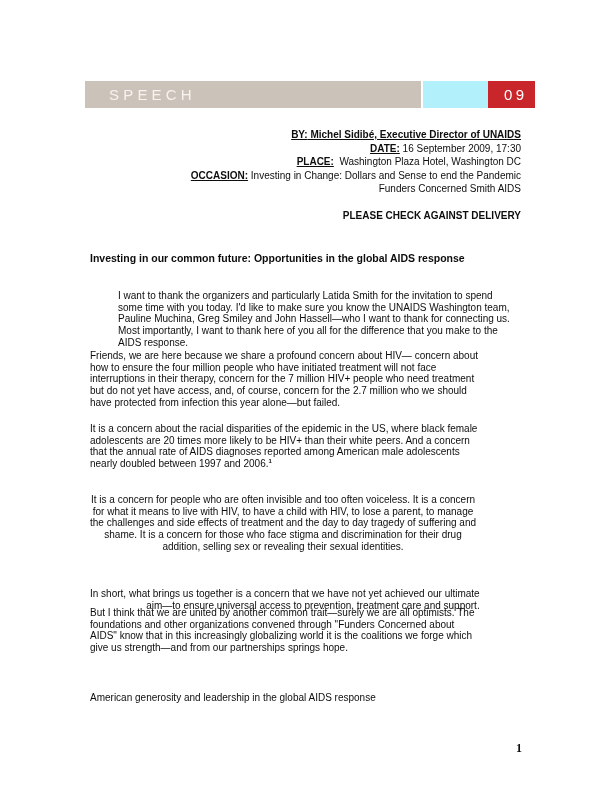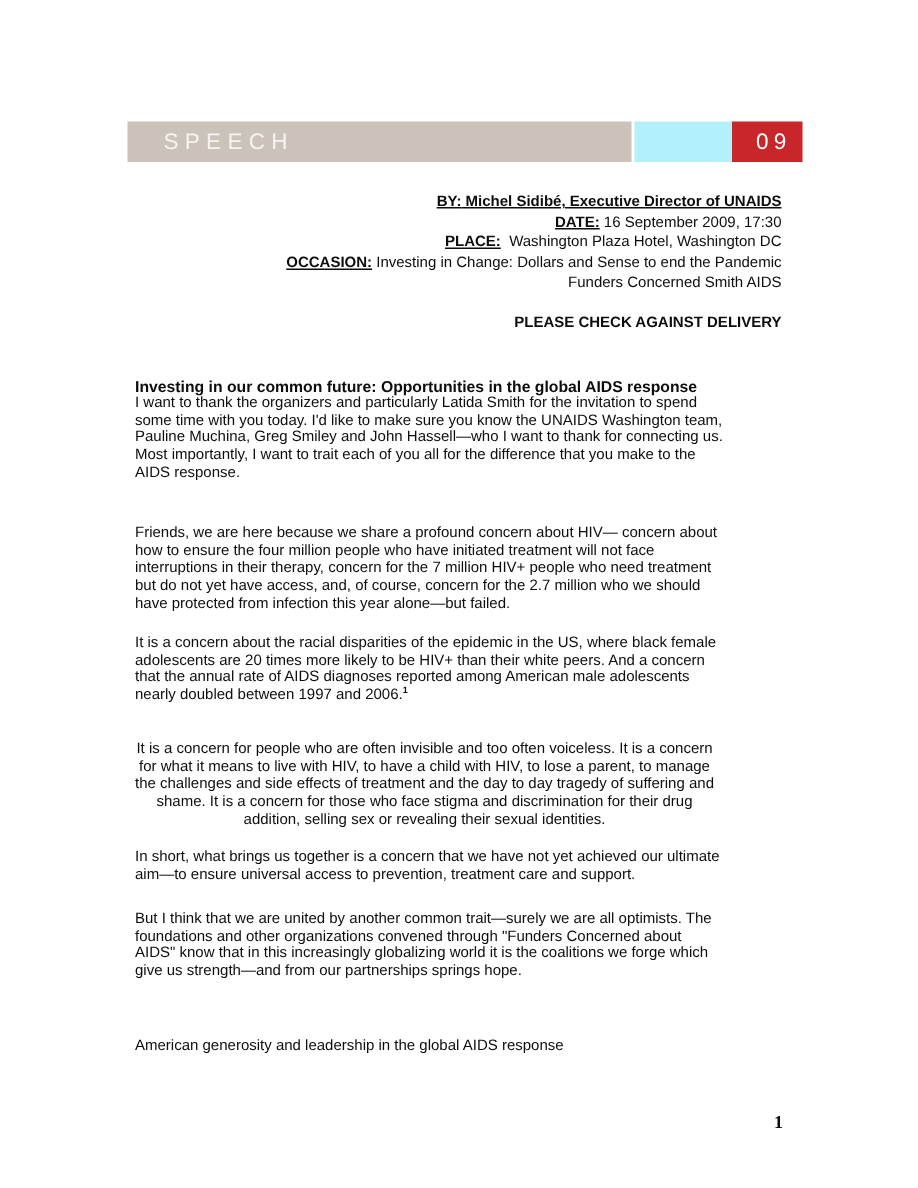--- a/index.html
+++ b/index.html
@@ -22,25 +22,25 @@
   .meta-line { white-space: nowrap; }
   .b { font-weight: bold; text-decoration: underline; }
   .delivery { position: absolute; right: 91px; top: 209px; font-size: 10px;
               line-height: 13.5px; font-weight: bold; white-space: nowrap; }
 
   
   .title { position: absolute; left: 90px; top: 252px; font-size: 10.5px;
            font-weight: bold; line-height: 12px; white-space: nowrap; }
   .para { position: absolute; left: 90px; font-size: 10px; line-height: 11.7px; }
   .para .ln { white-space: nowrap; }
-  .p1 { top: 263px; }
+  .p1 { top: 290px; margin-left: 28px; }
   .p2 { top: 350px; }
   .p3 { top: 423px; }
   .p4 { top: 494px; text-align: center; }
-  .p5 { top: 566px; }
+  .p5 { top: 588px; text-align: right; }
   .p6 { top: 607px; }
   sup { font-size: 6px; line-height: 0; vertical-align: 4px; font-weight: bold; }
   .subhead { position: absolute; left: 90px; top: 692px; font-size: 10px;
              font-weight: normal; line-height: 12px; white-space: nowrap; }
 
   .page-num { position: absolute; left: 516px; top: 741px; font-family: "Liberation Serif", serif;
               font-size: 12px; font-weight: bold; }
 </style>
 </head>
 <body>
@@ -59,21 +59,21 @@
   <div class="meta-line">Funders Concerned Smith AIDS</div>
 </div>
 <div class="delivery">PLEASE CHECK AGAINST DELIVERY</div>
 
 <div class="title">Investing in our common future: Opportunities in the global AIDS response</div>
 
 <div class="para p1">
   <div class="ln">I want to thank the organizers and particularly Latida Smith for the invitation to spend</div>
   <div class="ln">some time with you today. I'd like to make sure you know the UNAIDS Washington team,</div>
   <div class="ln">Pauline Muchina, Greg Smiley and John Hassell—who I want to thank for connecting us.</div>
-  <div class="ln">Most importantly, I want to trait each of you all for the difference that you make to the</div>
+  <div class="ln">Most importantly, I want to thank here of you all for the difference that you make to the</div>
   <div class="ln">AIDS response.</div>
 </div>
 
 <div class="para p2">
   <div class="ln">Friends, we are here because we share a profound concern about HIV— concern about</div>
   <div class="ln">how to ensure the four million people who have initiated treatment will not face</div>
   <div class="ln">interruptions in their therapy, concern for the 7 million HIV+ people who need treatment</div>
   <div class="ln">but do not yet have access, and, of course, concern for the 2.7 million who we should</div>
   <div class="ln">have protected from infection this year alone—but failed.</div>
 </div>

